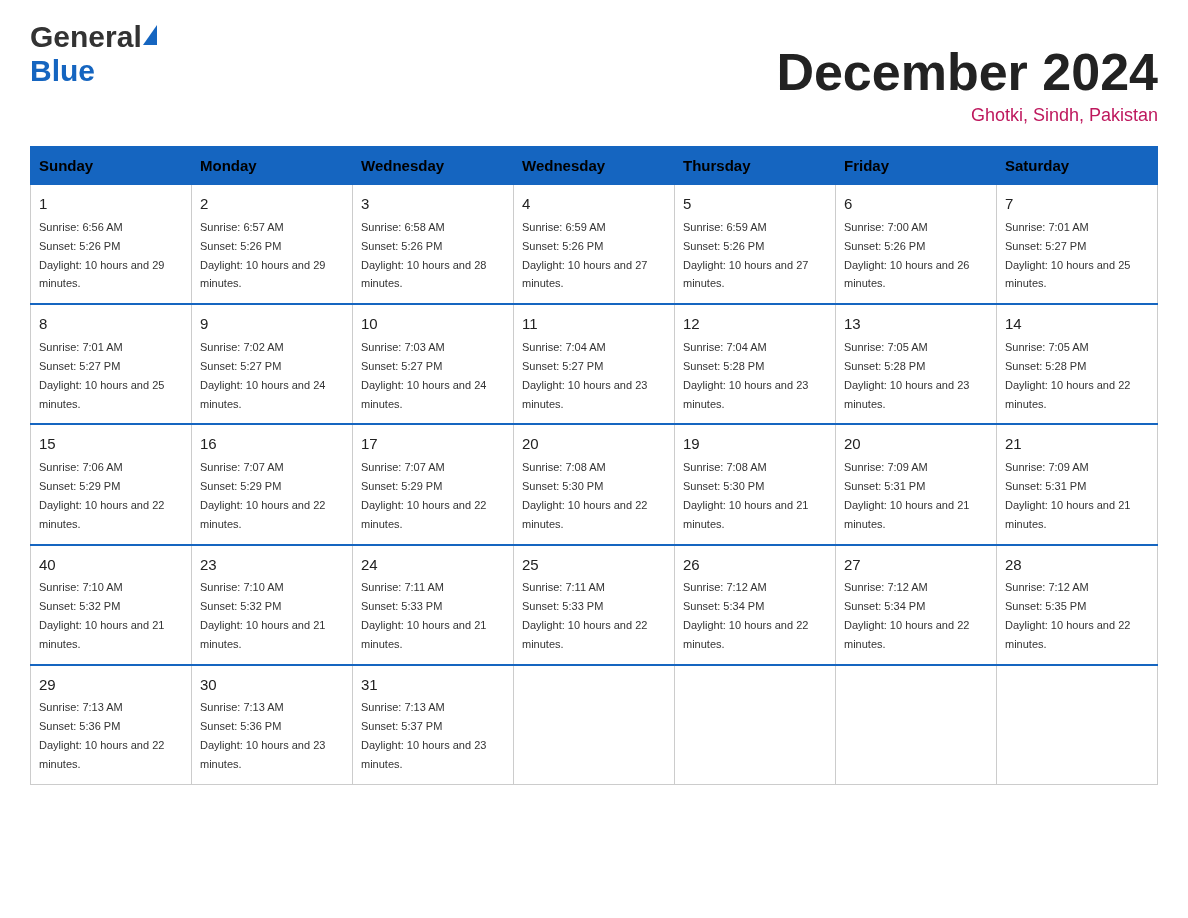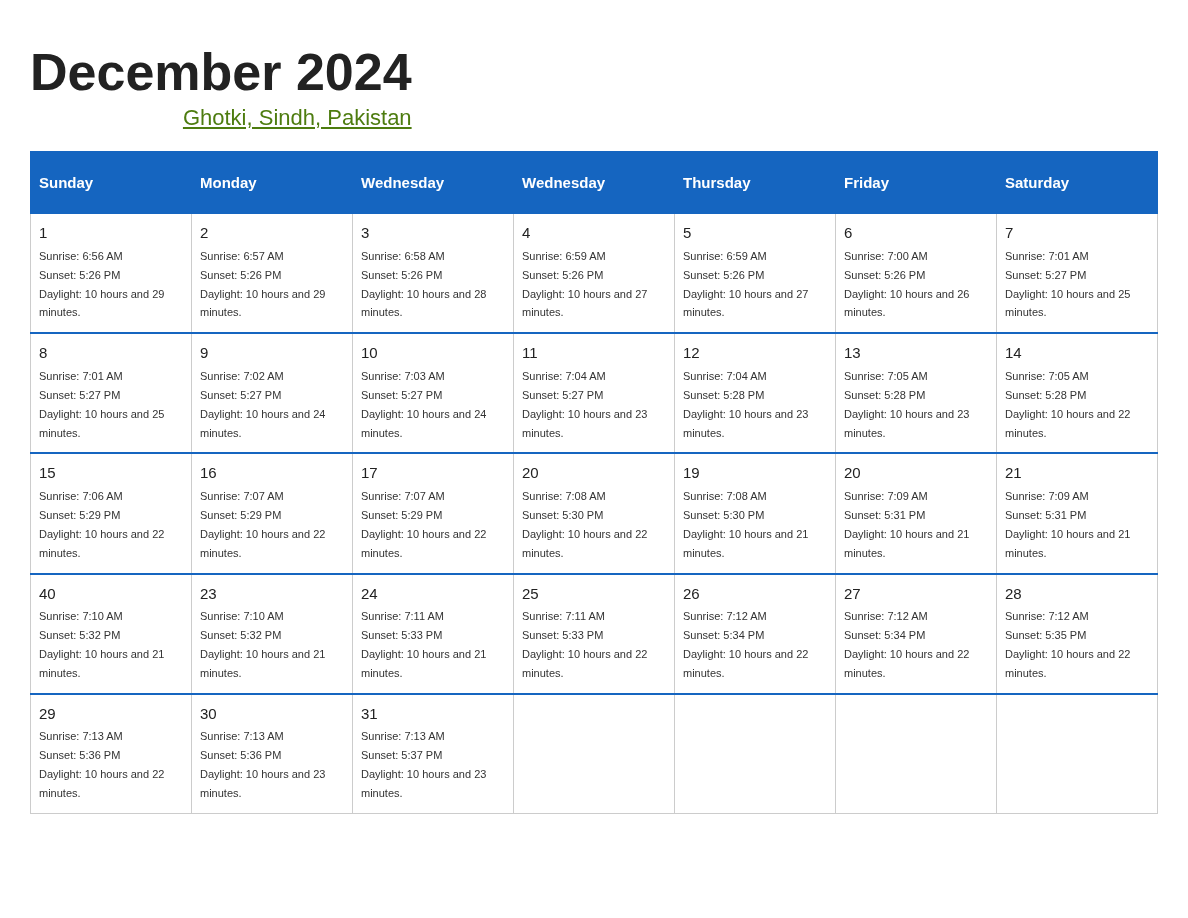--- a/index.html
+++ b/index.html
@@ -24,36 +24,35 @@
       text-align: right;
       margin-top: 24px;
     }
     .month-title {
       font-size: 52px;
       font-weight: bold;
       color: #222;
       line-height: 1.1;
     }
     .location {
-      font-size: 22px;
-      color: #4d7c0f;
+      font-size: 18px;
+      color: #be185d;
       margin-top: 4px;
-      text-decoration: underline;
     }
     table {
       width: 100%;
       border-collapse: collapse;
       table-layout: fixed;
     }
     th {
       background-color: #1565c0;
-      color: #ffffff;
+      color: #000000;
       font-size: 15px;
       font-weight: bold;
-      padding: 22px 8px;
+      padding: 10px 8px;
       text-align: left;
       border: 1px solid #1565c0;
     }
     td {
       vertical-align: top;
       padding: 8px 8px 10px 8px;
       border: 1px solid #ccc;
       font-size: 13px;
       line-height: 1.45;
       min-height: 90px;
@@ -100,20 +99,27 @@
     .logo-line2 {
       font-size: 30px;
       font-weight: bold;
       color: #1565c0;
     }
   </style>
 </head>
 <body>
 
 <div class="header">
+  <div class="logo">
+    <div class="logo-wrapper">
+      <span class="logo-text-general">General</span>
+      <span class="logo-arrow"></span>
+    </div>
+    <div class="logo-line2">Blue</div>
+  </div>
   <div class="title-section">
     <div class="month-title">December 2024</div>
     <div class="location">Ghotki, Sindh, Pakistan</div>
   </div>
 </div>
 
 <table>
   <thead>
     <tr>
     <th>Sunday</th>

